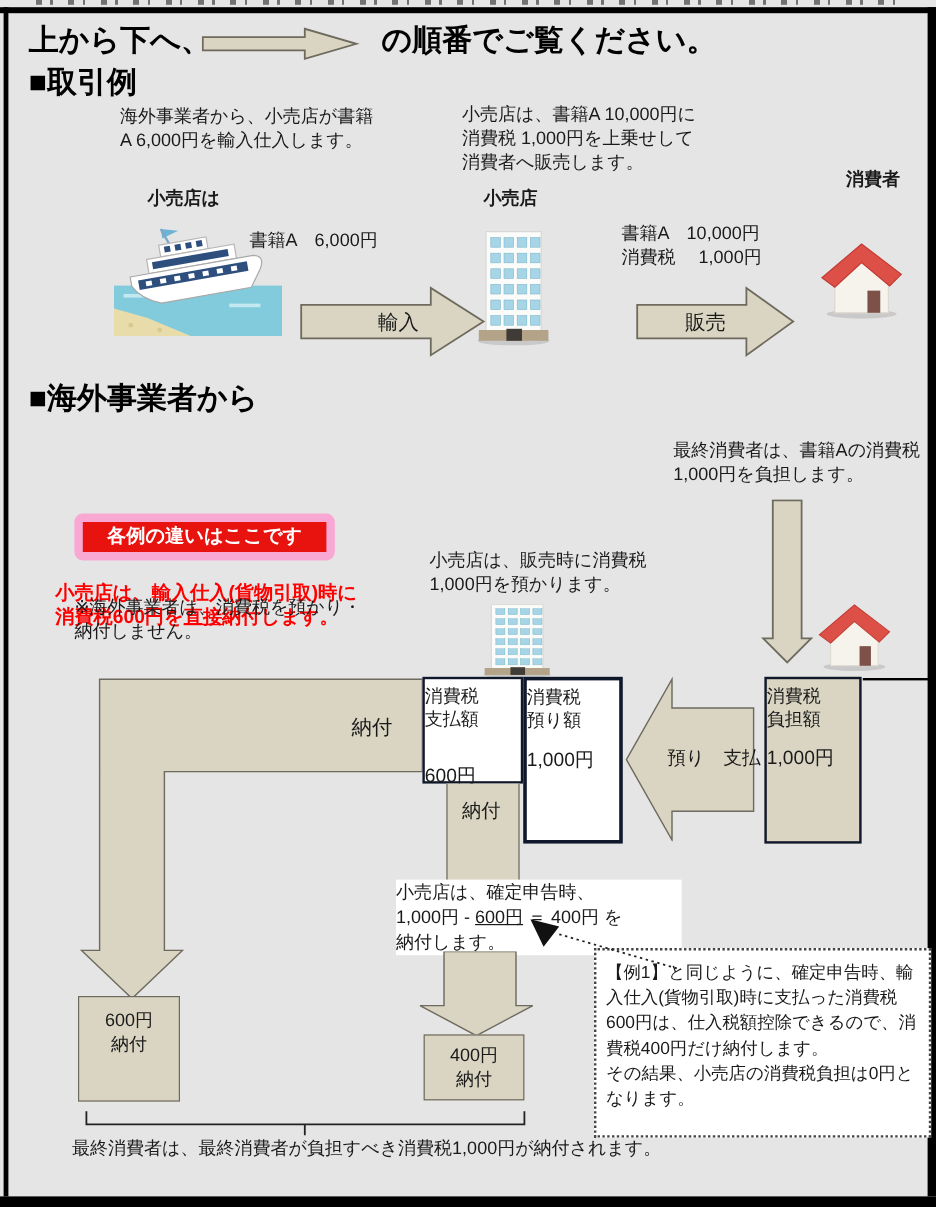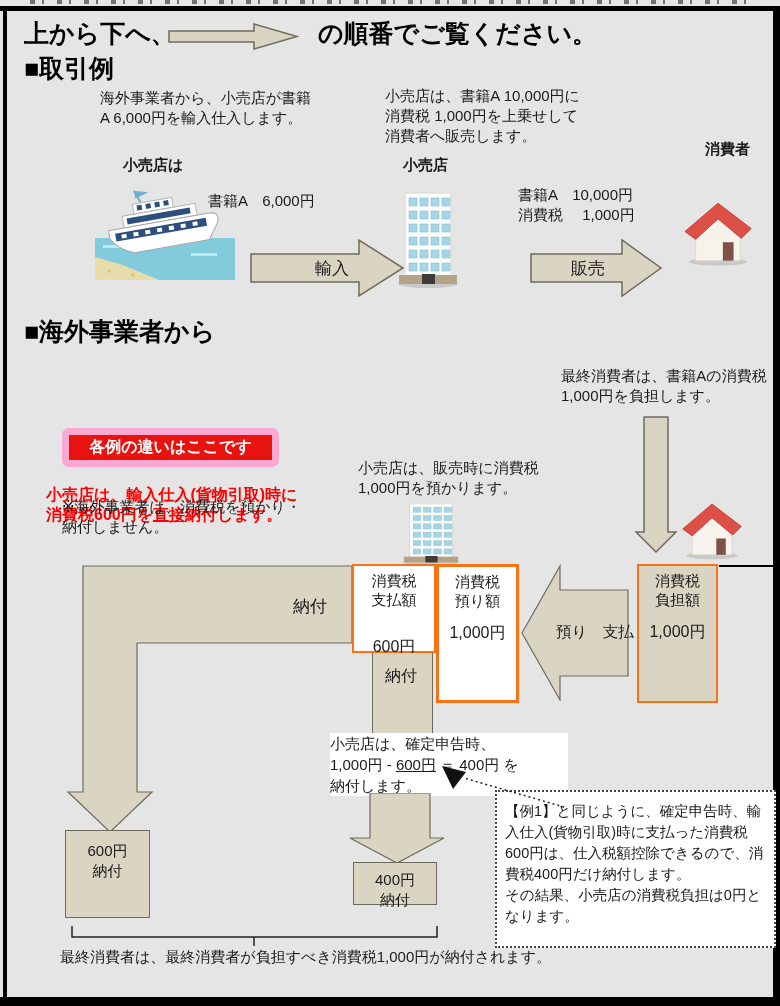--- a/index.html
+++ b/index.html
@@ -23,21 +23,21 @@
   .entity{font-size:15px;font-weight:bold;}
   .shape-stroke{stroke:#6e6a5e;stroke-width:1.5;}
   .shape-fill{fill:#d9d5c2;}
   .arrow-label{font-size:17px;fill:#1a1a1a;}
   
   .badge{left:62px;top:428px;width:203px;height:25px;background:#e8120e;border:7px solid #f9a8d4;
     border-radius:7px;color:#fff;font-size:16px;font-weight:bold;display:flex;align-items:center;justify-content:center;}
   .rednote{left:46px;top:455px;width:300px;font-size:16px;line-height:20px;font-weight:bold;color:#ff0000;margin-top:30px;}
   .u{text-decoration:underline;}
   
-  .vbox{box-sizing:border-box;background:#fff;border:2px solid #f97316;text-align:center;gap:28px;}
+  .vbox{box-sizing:border-box;background:#fff;border:2px solid #0f172a;text-align:left;gap:28px;}
   .vbox .bt{font-size:15px;line-height:19px;white-space:pre-line;margin-top:5px;}
   .vbox .ba{font-size:16px;margin-top:13px;}
   .beige{background:#d9d5c2;}
   .paybox{display:flex;flex-direction:column;justify-content:space-between;padding-bottom:8px;}
   .nofu-band{box-sizing:border-box;background:#d9d5c2;border:1px solid #6e6a5e;border-top:none;}
   .smallbox{box-sizing:border-box;background:#d9d5c2;border:1px solid #6e6a5e;text-align:center;
     font-size:15px;line-height:20px;white-space:pre-line;}
   .dashed{box-sizing:border-box;left:495px;top:790px;width:281px;height:158px;border:2px dotted #444;
     background:#fff;padding:9px 8px;font-size:14.5px;line-height:21px;white-space:pre-line;}
   .settle{left:330px;top:733px;width:238px;background:#fff;font-size:15px;line-height:21px;}
@@ -260,21 +260,21 @@
     <div>納付します。</div>
   </div>
 
   <svg class="abs" style="left:345px;top:793px;" width="105" height="71">
     <polygon points="25,0 85,0 85,45 99,45 52,70 5,45 25,45" class="shape-fill" stroke="#6e6a5e" stroke-width="1.2"></polygon>
   </svg>
 
   <div class="abs smallbox" style="left:65px;top:830px;width:85px;height:88px;padding-top:10px;">600円
 納付</div>
 
-  <div class="abs smallbox" style="left:353px;top:862px;width:84px;height:43px;padding-top:7px;">400円
+  <div class="abs smallbox" style="left:353px;top:862px;width:84px;height:55px;padding-top:7px;">400円
 納付</div>
 
   <div class="abs dashed">【例1】と同じように、確定申告時、輸入仕入(貨物引取)時に支払った消費税600円は、仕入税額控除できるので、消費税400円だけ納付します。
 その結果、小売店の消費税負担は0円となります。</div>
 
   <svg class="abs" style="left:438px;top:760px;" width="130" height="50">
     <line x1="126" y1="47" x2="26" y2="18" stroke="#222" stroke-width="1.5" stroke-dasharray="2,3"></line>
     <polygon points="4,6 28,12 15,29" fill="#111"></polygon>
   </svg>
 

